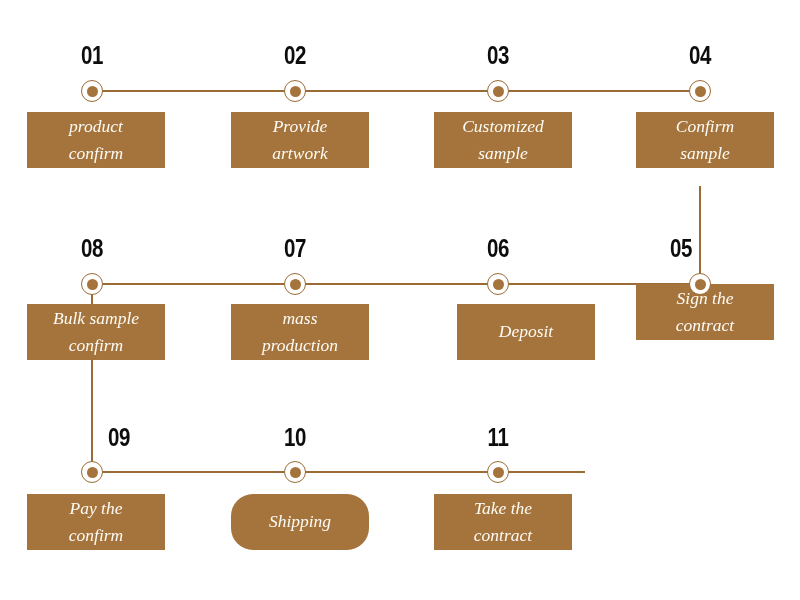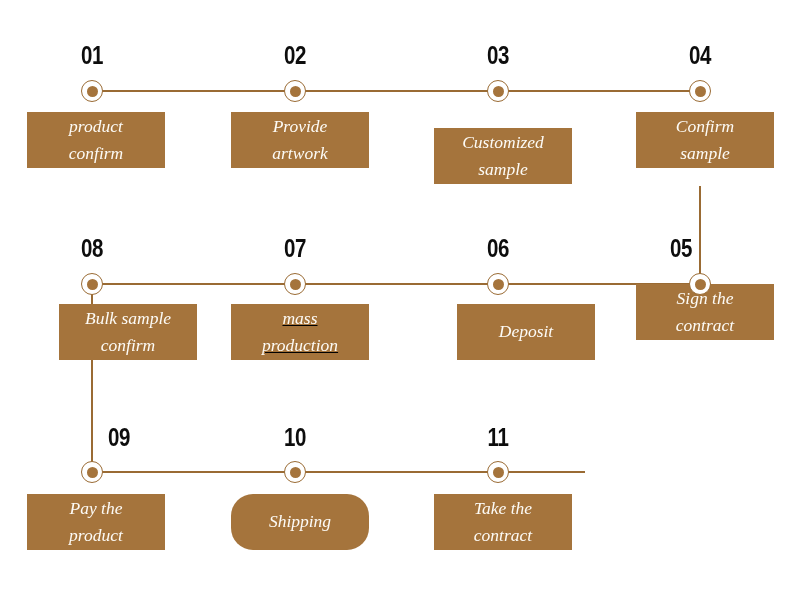--- a/index.html
+++ b/index.html
@@ -119,21 +119,21 @@
       </div>
       <div class="step-number" style="left: 62px; top: 43px; width: 60px;">01</div>
       <div class="step-box" style="left: 231px; top: 112px; align-items: center;">
         <div class="step-label">Provide
 artwork</div>
       </div>
       <div class="node" style="left: 284px; top: 80px;">
         <span class="dot"></span>
       </div>
       <div class="step-number" style="left: 265px; top: 43px; width: 60px;">02</div>
-      <div class="step-box" style="left: 434px; top: 128px;">
+      <div class="step-box" style="left: 434px; top: 112px;">
         <div class="step-label">Customized
 sample</div>
       </div>
       <div class="node" style="left: 487px; top: 80px;">
         <span class="dot"></span>
       </div>
       <div class="step-number" style="left: 468px; top: 43px; width: 60px;">03</div>
       <div class="step-box" style="left: 636px; top: 112px;">
         <div class="step-label">Confirm
 sample</div>
@@ -150,39 +150,39 @@
         <span class="dot"></span>
       </div>
       <div class="step-number" style="left: 651px; top: 236px; width: 60px;">05</div>
       <div class="step-box" style="left: 434px; top: 304px; margin-left: 23px;">
         <div class="step-label">Deposit</div>
       </div>
       <div class="node" style="left: 487px; top: 273px;">
         <span class="dot"></span>
       </div>
       <div class="step-number" style="left: 468px; top: 236px; width: 60px;">06</div>
-      <div class="step-box" style="left: 231px; top: 304px; text-decoration: underline;">
+      <div class="step-box" style="left: 231px; top: 304px;">
         <div class="step-label">mass
 production</div>
       </div>
       <div class="node" style="left: 284px; top: 273px;">
         <span class="dot"></span>
       </div>
       <div class="step-number" style="left: 265px; top: 236px; width: 60px;">07</div>
-      <div class="step-box" style="left: 27px; top: 304px; margin-left: 32px;">
+      <div class="step-box" style="left: 27px; top: 304px;">
         <div class="step-label">Bulk sample
 confirm</div>
       </div>
       <div class="node" style="left: 81px; top: 273px;">
         <span class="dot"></span>
       </div>
       <div class="step-number" style="left: 62px; top: 236px; width: 60px;">08</div>
       <div class="step-box" style="left: 27px; top: 494px;">
         <div class="step-label">Pay the
-product</div>
+confirm</div>
       </div>
       <div class="node" style="left: 81px; top: 461px;">
         <span class="dot"></span>
       </div>
       <div class="step-number" style="left: 89px; top: 425px; width: 60px;">09</div>
       <div class="step-box" style="left: 231px; top: 494px; border-radius: 22px;">
         <div class="step-label">Shipping</div>
       </div>
       <div class="node" style="left: 284px; top: 461px;">
         <span class="dot"></span>

